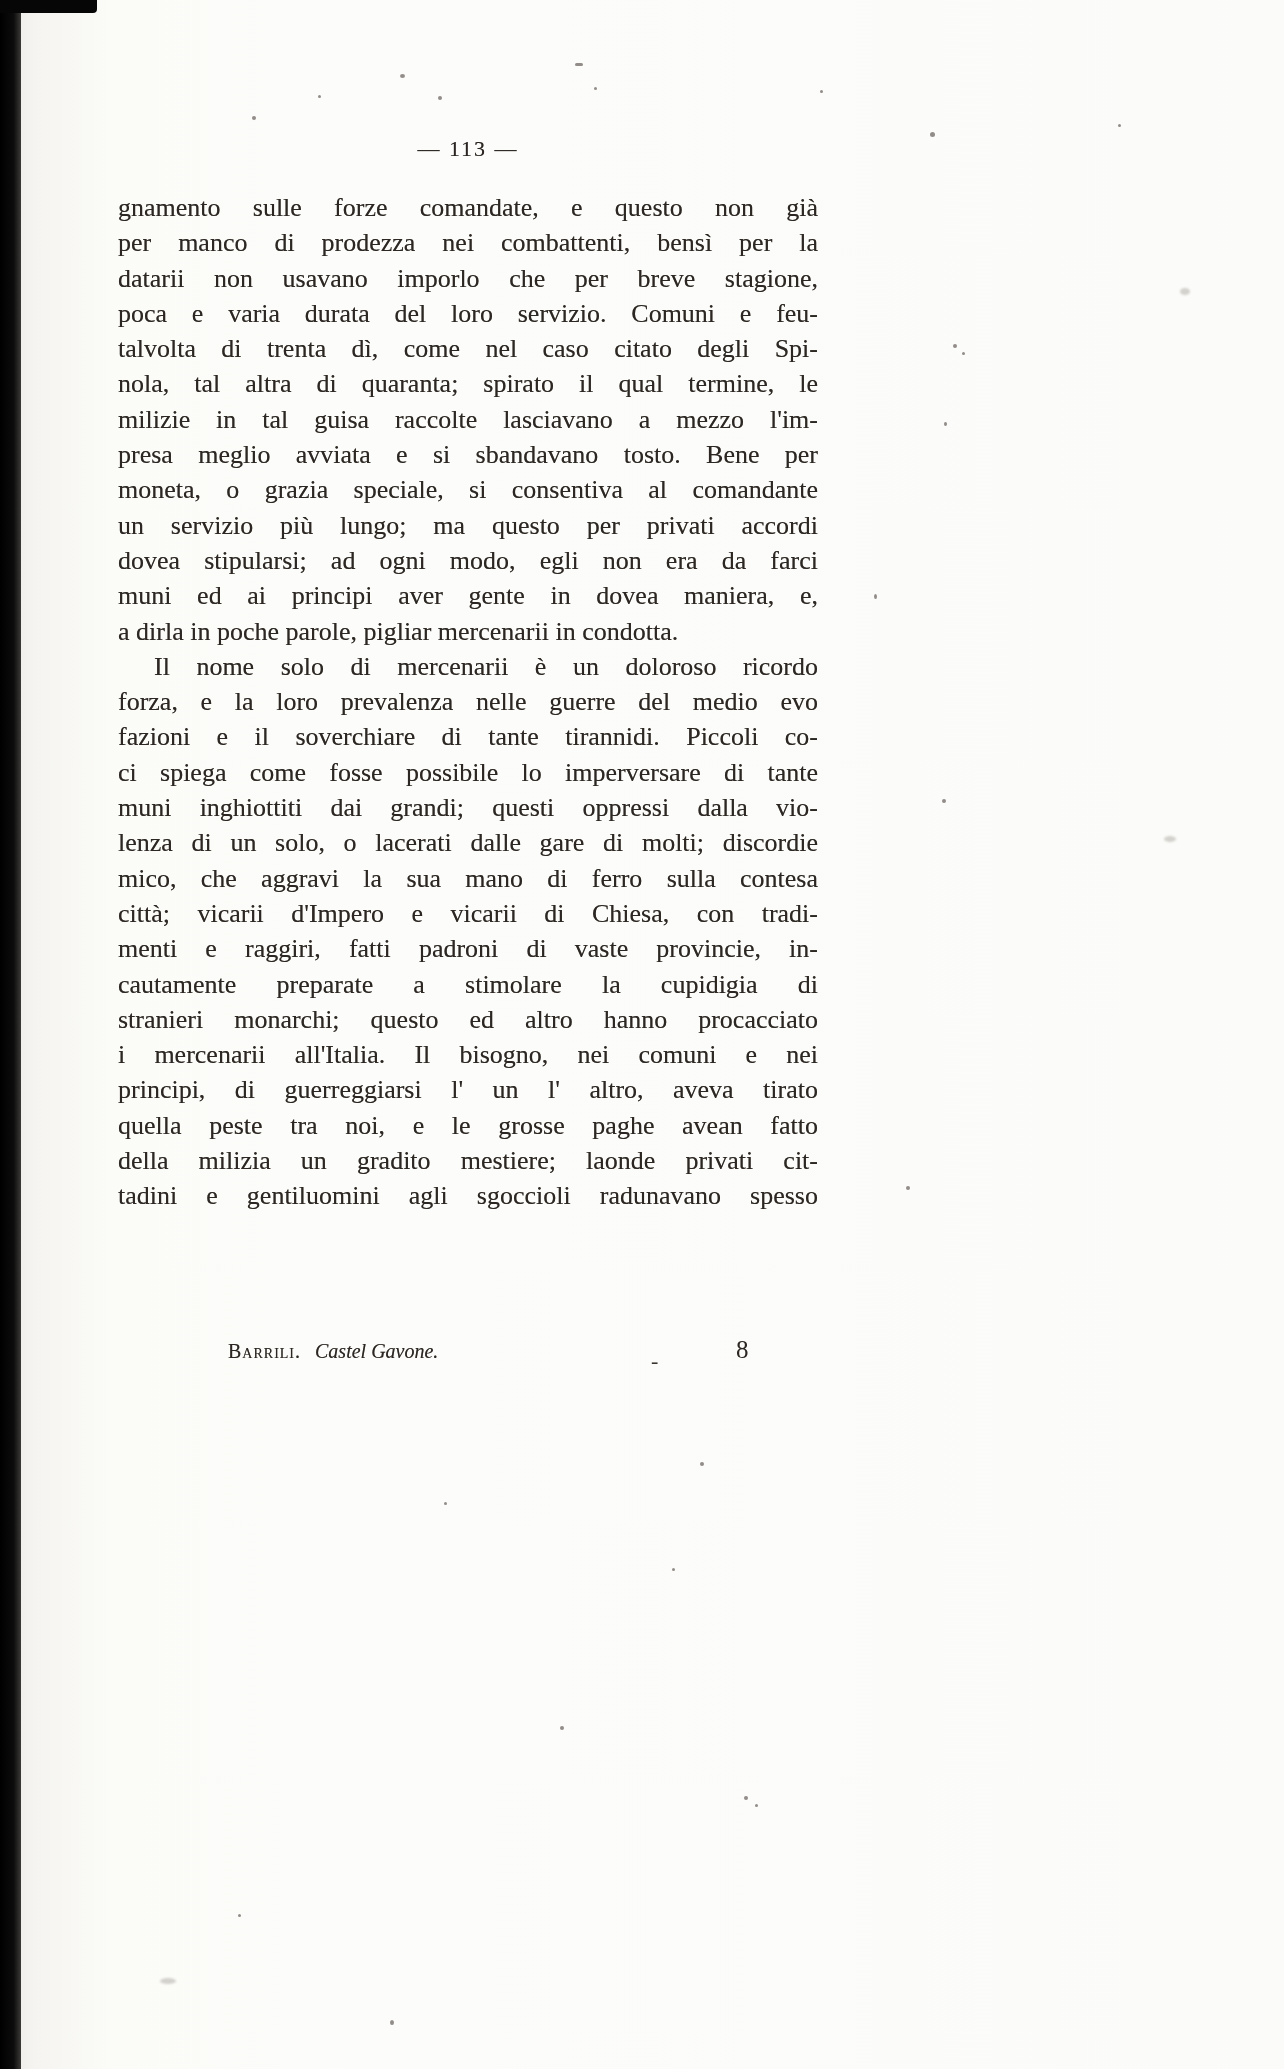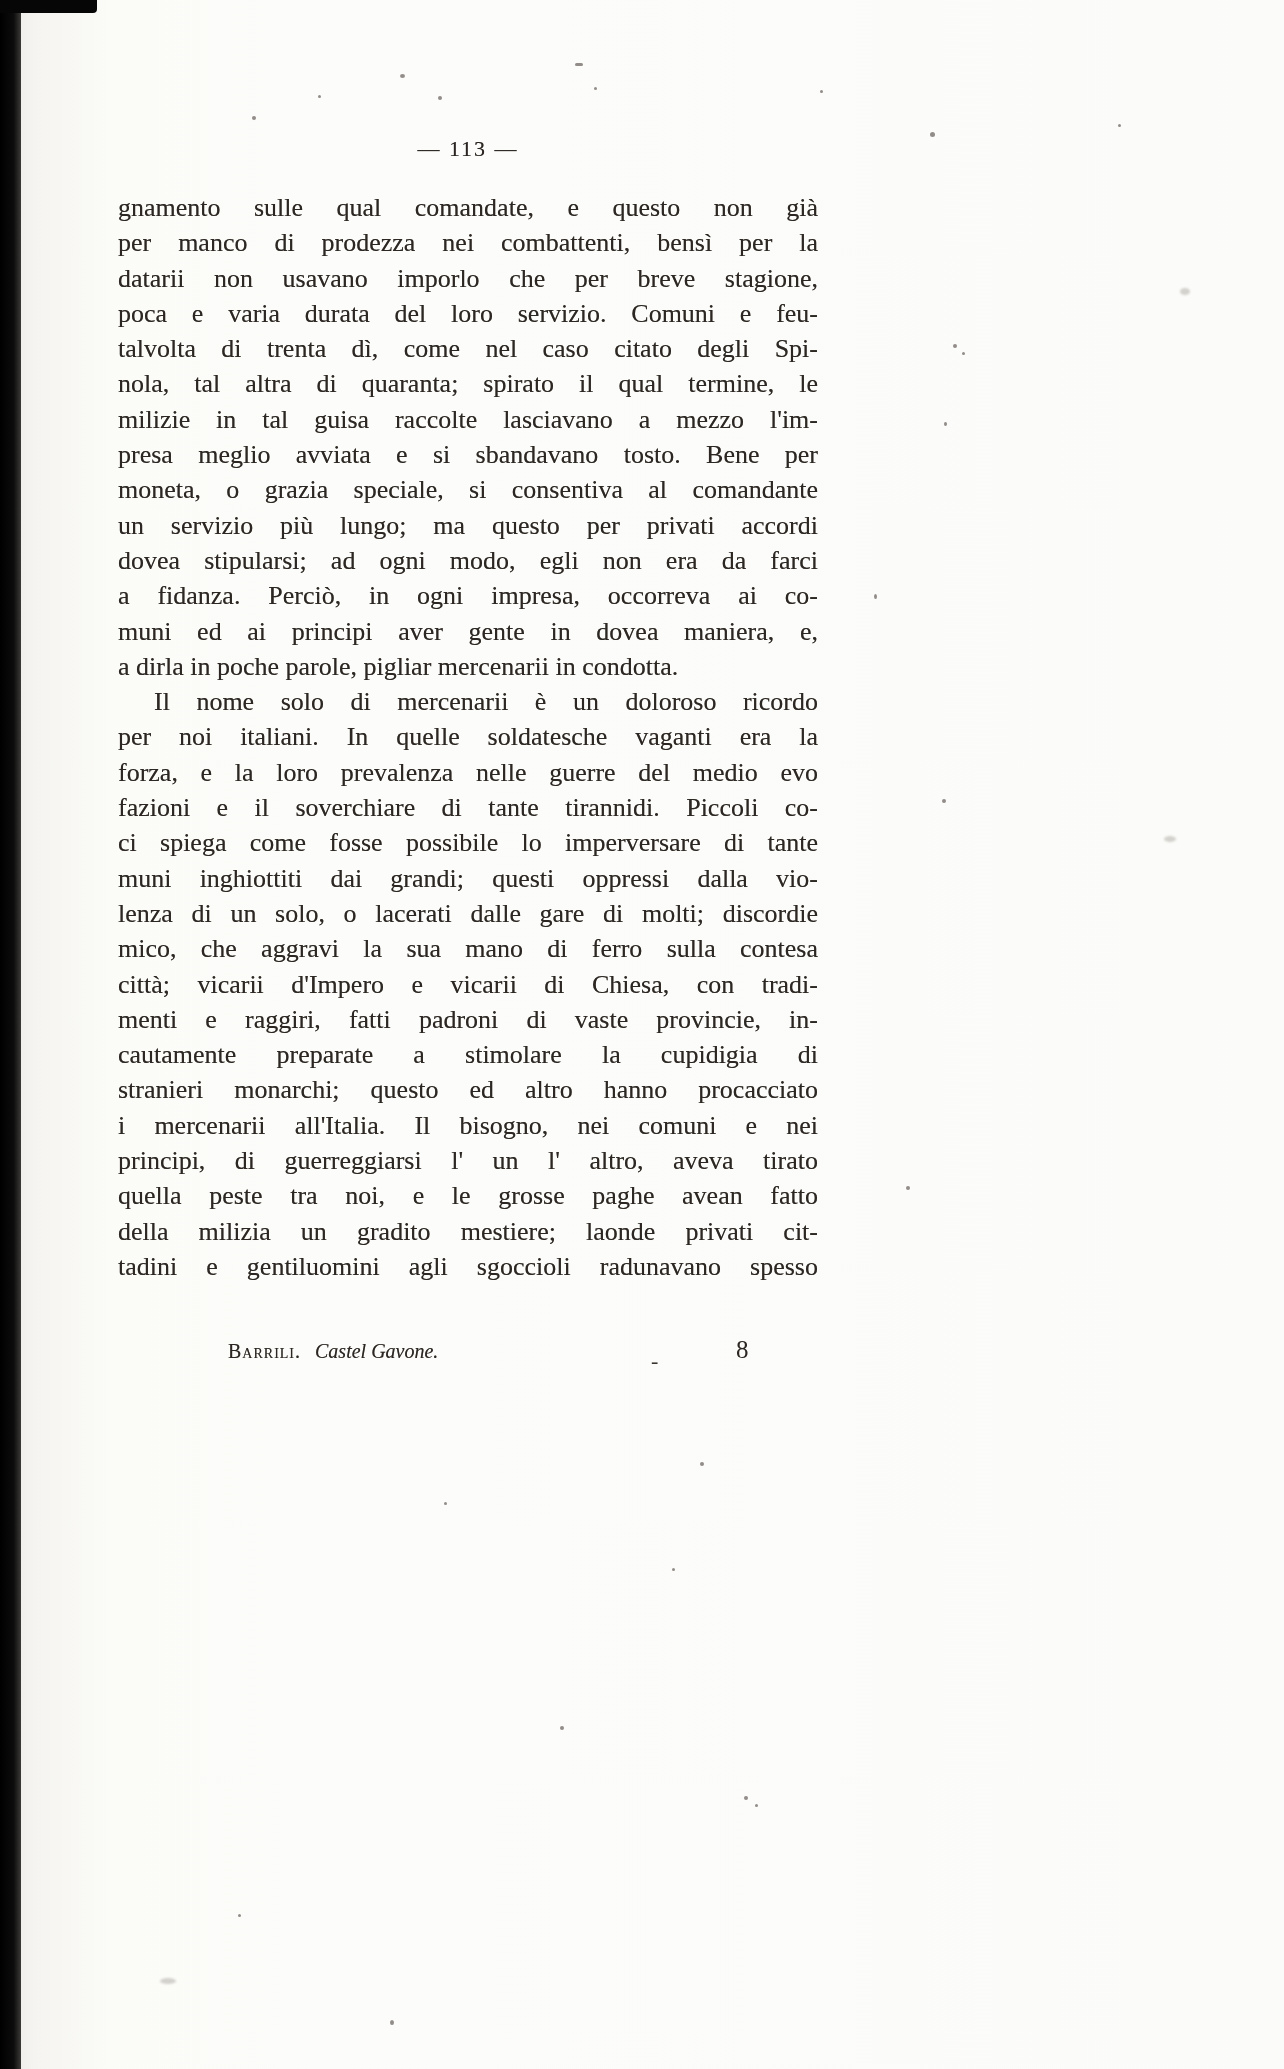--- a/index.html
+++ b/index.html
@@ -92,36 +92,34 @@
 <body>
 
 <div class="scan-page">
 
   <div class="binding-bar"></div>
   <div class="binding-corner"></div>
 
   <div class="page-number">— 113 —</div>
 
   <div class="text-column">
-    <div class="line">gnamento sulle qual comandate, e questo non già</div>
+    <div class="line">gnamento sulle forze comandate, e questo non già</div>
     <div class="line">per manco di prodezza nei combattenti, bensì per la</div>
     <div class="line">datarii non usavano imporlo che per breve stagione,</div>
     <div class="line">poca e varia durata del loro servizio. Comuni e feu-</div>
     <div class="line">talvolta di trenta dì, come nel caso citato degli Spi-</div>
     <div class="line">nola, tal altra di quaranta; spirato il qual termine, le</div>
     <div class="line">milizie in tal guisa raccolte lasciavano a mezzo l'im-</div>
     <div class="line">presa meglio avviata e si sbandavano tosto. Bene per</div>
     <div class="line">moneta, o grazia speciale, si consentiva al comandante</div>
     <div class="line">un servizio più lungo; ma questo per privati accordi</div>
     <div class="line">dovea stipularsi; ad ogni modo, egli non era da farci</div>
-    <div class="line">a fidanza. Perciò, in ogni impresa, occorreva ai co-</div>
     <div class="line">muni ed ai principi aver gente in dovea maniera, e,</div>
     <div class="line para-end">a dirla in poche parole, pigliar mercenarii in condotta.</div>
     <div class="line indent">Il nome solo di mercenarii è un doloroso ricordo</div>
-    <div class="line">per noi italiani. In quelle soldatesche vaganti era la</div>
     <div class="line">forza, e la loro prevalenza nelle guerre del medio evo</div>
     <div class="line">fazioni e il soverchiare di tante tirannidi. Piccoli co-</div>
     <div class="line">ci spiega come fosse possibile lo imperversare di tante</div>
     <div class="line">muni inghiottiti dai grandi; questi oppressi dalla vio-</div>
     <div class="line">lenza di un solo, o lacerati dalle gare di molti; discordie</div>
     <div class="line">mico, che aggravi la sua mano di ferro sulla contesa</div>
     <div class="line">città; vicarii d'Impero e vicarii di Chiesa, con tradi-</div>
     <div class="line">menti e raggiri, fatti padroni di vaste provincie, in-</div>
     <div class="line">cautamente preparate a stimolare la cupidigia di</div>
     <div class="line">stranieri monarchi; questo ed altro hanno procacciato</div>

